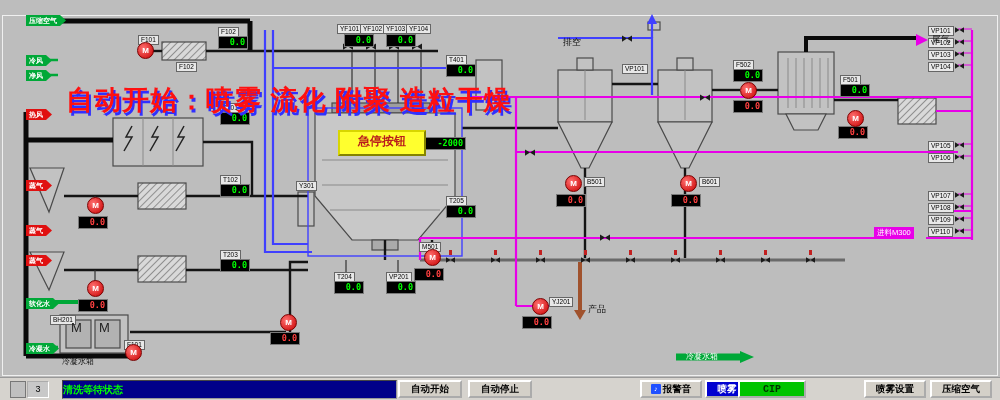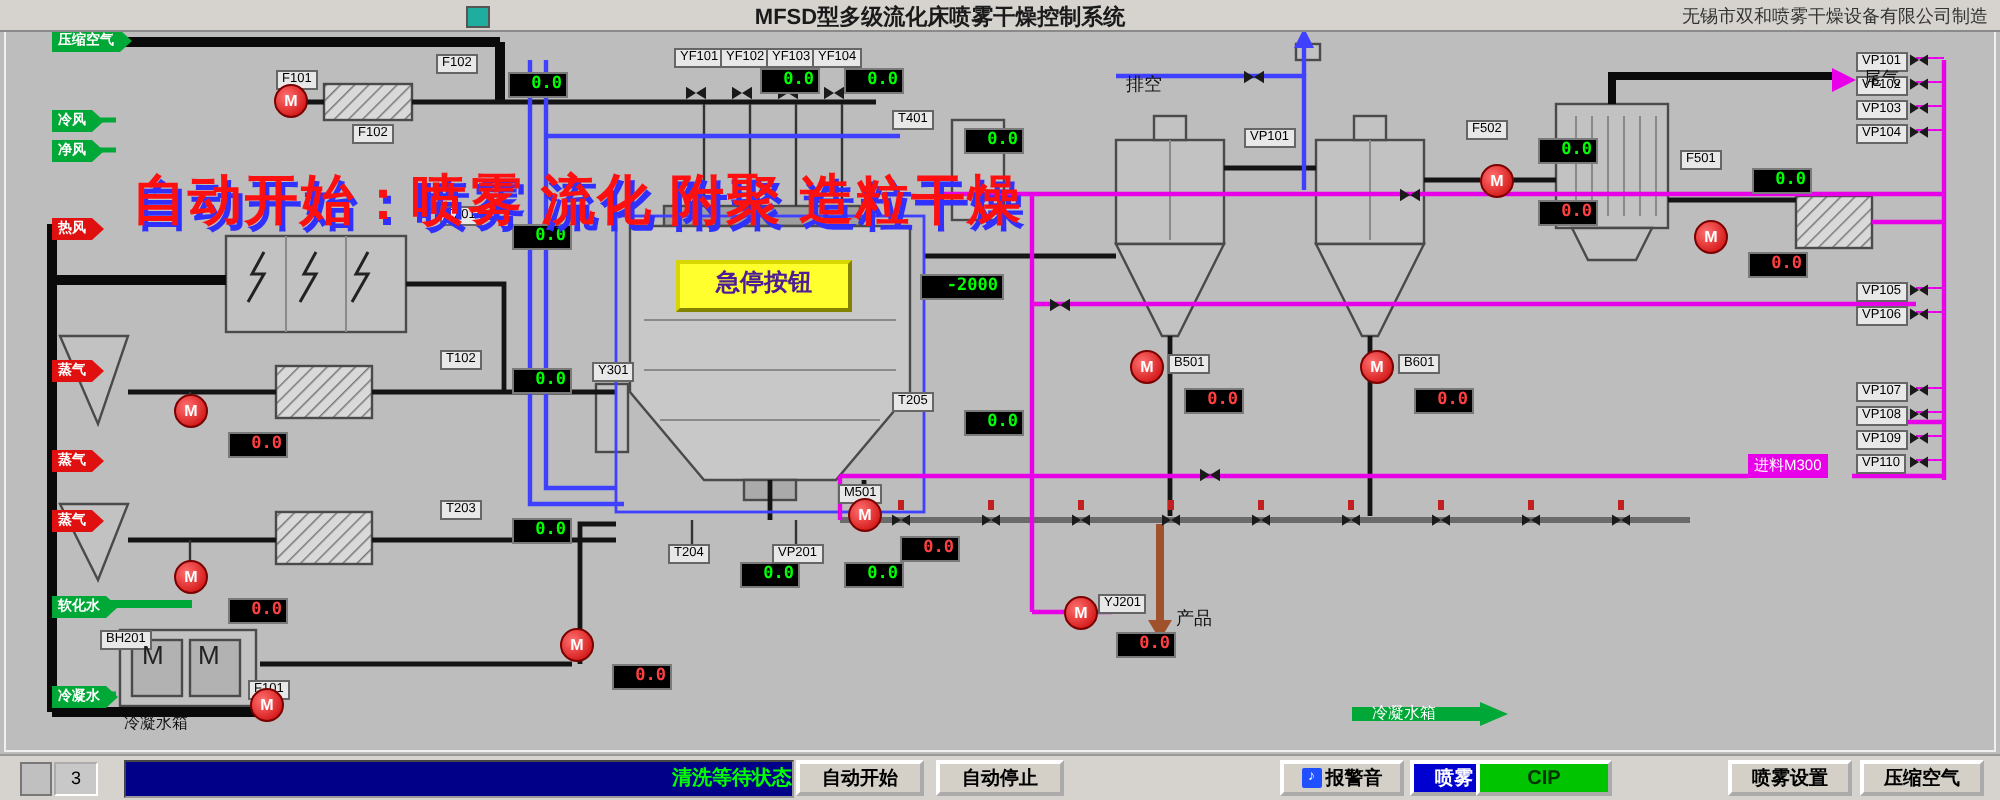--- a/index.html
+++ b/index.html
@@ -11,58 +11,53 @@
   .title-chip{position:absolute;left:233px;top:3px;width:10px;height:9px;background:#1fae9e;border:1px solid #555;}
   .mimic{position:absolute;top:15px;left:2px;right:2px;bottom:24px;border:1px solid #f0f0f0;background:#bdbdbd;z-index:0;}
   svg.pipes{position:absolute;top:0;left:0;width:1000px;height:400px;z-index:1;pointer-events:none;}
   #overlay{position:absolute;inset:0;z-index:2;}
   #overlay>div{position:absolute;}
   .tag{height:11px;line-height:11px;color:#fff;font-size:7px;font-weight:bold;padding:0 9px 0 3px;white-space:nowrap;
        clip-path:polygon(0 0,calc(100% - 6px) 0,100% 50%,calc(100% - 6px) 100%,0 100%);}
   .tag.green{background:#00a838;} .tag.red{background:#e01010;}
   .plate{background:#e8e8e8;border:1px solid #666;font-size:6.5px;line-height:8px;padding:0 2px;color:#000;white-space:nowrap;}
   .display{background:#000;border:1px solid #7a7a7a;color:#00ff00;font-family:"DejaVu Sans Mono",monospace;
-           font-size:8.5px;font-weight:bold;height:11px;line-height:11px;text-align:right;padding:0 2px;white-space:nowrap;margin-left:36px;}
+           font-size:8.5px;font-weight:bold;height:11px;line-height:11px;text-align:right;padding:0 2px;white-space:nowrap;}
   .display.red{color:#ff4040;}
   .motor{width:15px;height:15px;border-radius:50%;background:radial-gradient(circle at 35% 35%,#ff7070,#c80000);
          border:1px solid #7a0000;color:#fff;font-size:8px;font-weight:bold;text-align:center;line-height:15px;}
   .flabel{font-size:9px;font-weight:normal;color:#111;white-space:nowrap;}
   .flabel.small{font-size:8px;}
   .flabel.magenta-box{background:#e800e8;color:#fff;font-size:7.5px;padding:1px 3px;}
   .flabel.tank-m{font-size:13px;color:#222;}
   .flabel.green-arrow-text{font-size:8px;color:#fff;}
   .estop{position:absolute;left:338px;top:130px;width:84px;height:22px;background:#ffff2e;border:2px outset #d8d600;
-         color:#4c1d95;font-weight:bold;font-size:12px;text-align:center;line-height:19px;z-index:5;cursor:pointer;}
+         color:#b91c1c;font-weight:bold;font-size:12px;text-align:center;line-height:19px;z-index:5;cursor:pointer;}
   .watermark{position:absolute;left:66px;top:82px;font-size:27px;font-weight:bold;color:#ff1010;
              text-shadow:2px 3px 0 #3030ff;z-index:9;white-space:nowrap;pointer-events:none;letter-spacing:1px;}
   .bottombar{position:absolute;left:0;top:377px;width:1000px;height:23px;background:#d6d3ce;border-top:1px solid #999;z-index:4;}
   .mini-box{position:absolute;left:10px;top:3px;width:14px;height:15px;background:#c0c0c0;border:1px solid #777;}
   .page-box{position:absolute;left:27px;top:3px;width:20px;height:15px;background:#c8c8c8;border:1px inset #fff;
             font-size:9px;text-align:center;line-height:15px;color:#000;}
   .status{position:absolute;left:62px;top:2px;width:333px;height:17px;background:#000089;border:1px inset #999;
-          color:#00ff00;font-size:10px;font-weight:bold;text-align:right;line-height:17px;}
+          color:#00ff00;font-size:10px;font-weight:bold;text-align:left;line-height:17px;}
   .btn{position:absolute;top:2px;height:18px;background:#d4d0c8;border:2px outset #fff;font-size:9.5px;font-weight:bold;
-       color:#000;padding:0 2px;font-family:Liberation Sans, sans-serif;cursor:pointer;}
+       color:#000;padding:0 2px;font-family:Liberation Mono, monospace;cursor:pointer;}
   .btn.spray{background:#0000d0;color:#fff;}
   .btn.cip{background:#00c400;color:#003300;font-size:10px;}
   .spk{display:inline-block;width:10px;height:10px;background:#2050ff;color:#fff;font-size:7px;line-height:10px;
        margin-right:2px;border-radius:1px;vertical-align:middle;}
 </style>
 </head>
 <body>
 
 <div class="screen">
 
   <div class="mimic"></div>
 
-  <div class="titlebar">
-    <div class="title-chip"></div>
-    <div class="title">MFSD型多级流化床喷雾干燥控制系统</div>
-    <div class="mfr">无锡市双和喷雾干燥设备有限公司制造</div>
-  </div>
 
   <svg class="pipes" viewBox="0 0 1000 400">
     <defs>
       <pattern id="hatch" width="5" height="5" patternTransform="rotate(45)" patternUnits="userSpaceOnUse">
         <rect width="5" height="5" fill="#d9d9d9"></rect>
           <line x1="0" y1="0" x2="0" y2="5" stroke="#777" stroke-width="1.5"></line>
       </pattern>
       <symbol id="valve" viewBox="0 0 16 10">
         <path d="M0,0 L8,5 L0,10 Z" fill="#1a1a1a"></path>
           <path d="M16,0 L8,5 L16,10 Z" fill="#1a1a1a"></path>

